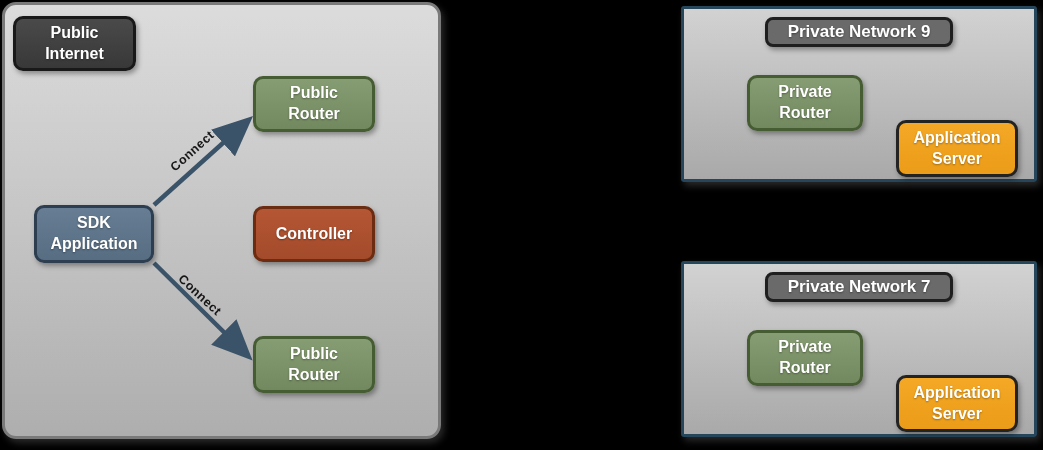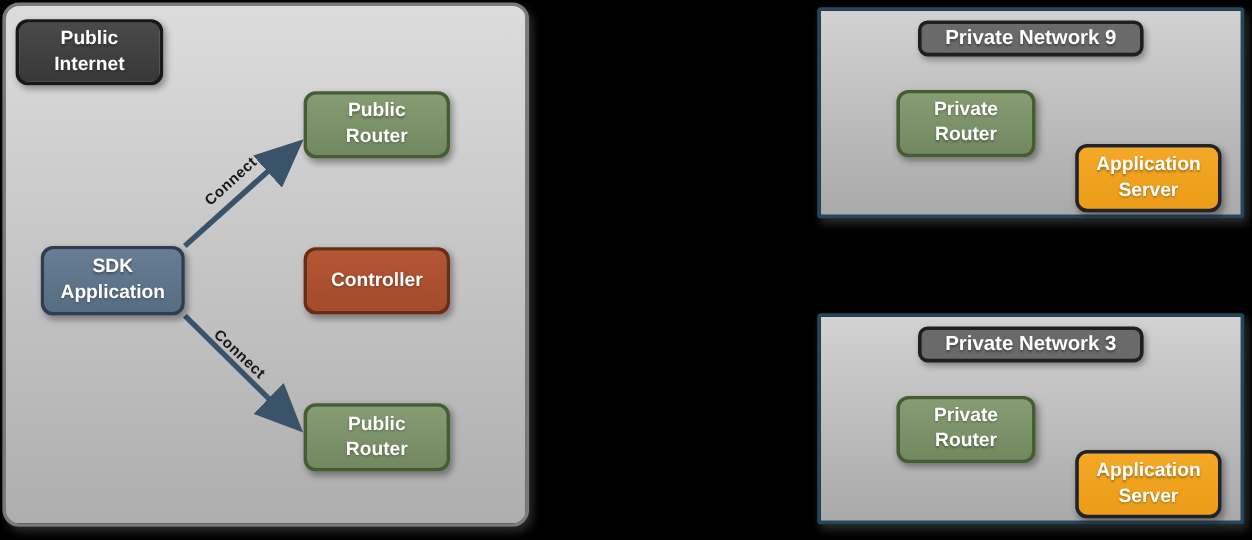--- a/index.html
+++ b/index.html
@@ -91,18 +91,18 @@
     <div class="node node-green n-router-bottom">Public Router</div>
   </div>
 
   <div class="panel private-panel pn1">
     <div class="badge">Private Network 9</div>
     <div class="node node-green n-private-router">Private Router</div>
     <div class="node node-orange n-app-server">Application Server</div>
   </div>
 
   <div class="panel private-panel pn2">
-    <div class="badge">Private Network 3</div>
+    <div class="badge">Private Network 7</div>
     <div class="node node-green n-private-router">Private Router</div>
     <div class="node node-orange n-app-server">Application Server</div>
   </div>
 
 </div>
 
 </body></html>

